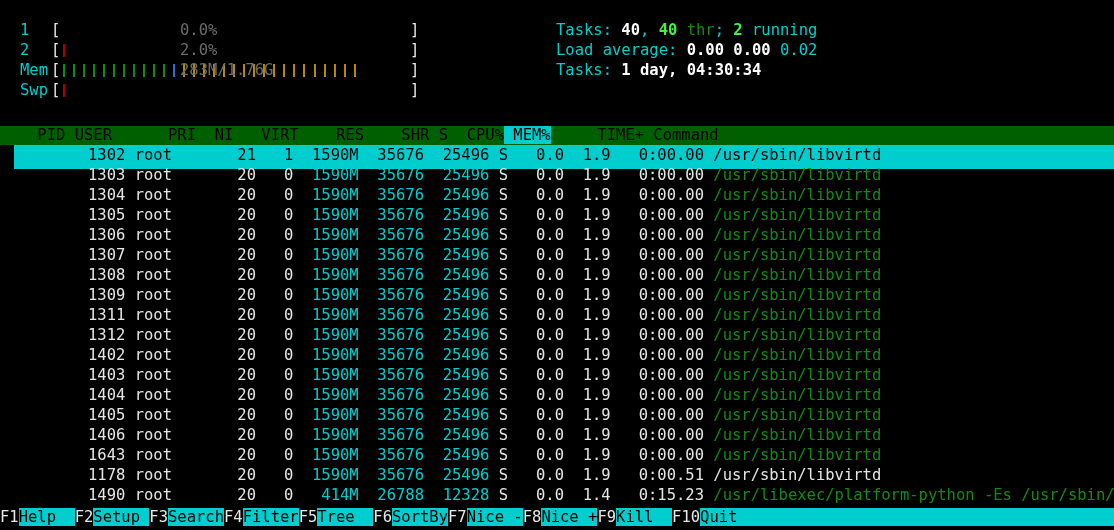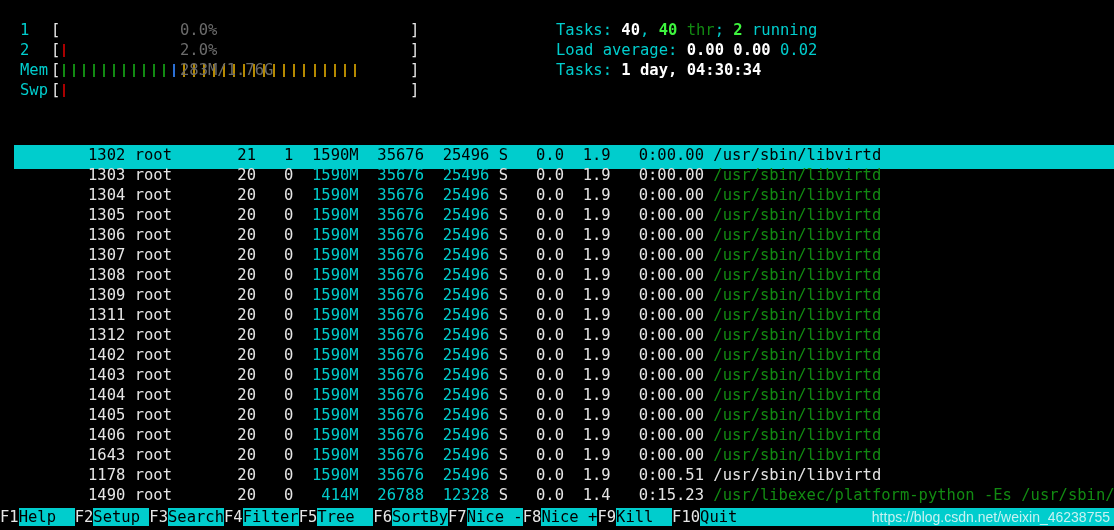--- a/index.html
+++ b/index.html
@@ -170,20 +170,21 @@
       <div class="meter-line"><span class="meter-label">Mem</span><span class="meter-bracket-l" style="left: 51px;">[</span><span class="bars" style="left: 63px;"><i class="bar" style="left: 0px; background: rgb(18, 138, 18);"></i><i class="bar" style="left: 10.02px; background: rgb(18, 138, 18);"></i><i class="bar" style="left: 20.04px; background: rgb(18, 138, 18);"></i><i class="bar" style="left: 30.06px; background: rgb(18, 138, 18);"></i><i class="bar" style="left: 40.08px; background: rgb(18, 138, 18);"></i><i class="bar" style="left: 50.1px; background: rgb(18, 138, 18);"></i><i class="bar" style="left: 60.12px; background: rgb(18, 138, 18);"></i><i class="bar" style="left: 70.14px; background: rgb(18, 138, 18);"></i><i class="bar" style="left: 80.16px; background: rgb(18, 138, 18);"></i><i class="bar" style="left: 90.18px; background: rgb(18, 138, 18);"></i><i class="bar" style="left: 100.2px; background: rgb(18, 138, 18);"></i><i class="bar" style="left: 110.22px; background: rgb(42, 111, 214);"></i><i class="bar" style="left: 120.24px; background: rgb(181, 137, 0);"></i><i class="bar" style="left: 130.26px; background: rgb(181, 137, 0);"></i><i class="bar" style="left: 140.28px; background: rgb(181, 137, 0);"></i><i class="bar" style="left: 150.3px; background: rgb(181, 137, 0);"></i><i class="bar" style="left: 160.32px; background: rgb(181, 137, 0);"></i><i class="bar" style="left: 170.34px; background: rgb(181, 137, 0);"></i><i class="bar" style="left: 180.36px; background: rgb(181, 137, 0);"></i><i class="bar" style="left: 190.38px; background: rgb(181, 137, 0);"></i><i class="bar" style="left: 200.4px; background: rgb(181, 137, 0);"></i><i class="bar" style="left: 210.42px; background: rgb(181, 137, 0);"></i><i class="bar" style="left: 220.44px; background: rgb(181, 137, 0);"></i><i class="bar" style="left: 230.46px; background: rgb(181, 137, 0);"></i><i class="bar" style="left: 240.48px; background: rgb(181, 137, 0);"></i><i class="bar" style="left: 250.5px; background: rgb(181, 137, 0);"></i><i class="bar" style="left: 260.52px; background: rgb(181, 137, 0);"></i><i class="bar" style="left: 270.54px; background: rgb(181, 137, 0);"></i><i class="bar" style="left: 280.56px; background: rgb(181, 137, 0);"></i><i class="bar" style="left: 290.58px; background: rgb(181, 137, 0);"></i></span><span class="meter-value" style="left: 180px; width: 230px;">283M/1.76G</span><span class="meter-bracket-r" style="left: 410px;">]</span></div>
       <div class="meter-line"><span class="meter-label">Swp</span><span class="meter-bracket-l" style="left: 51px;">[</span><span class="bars" style="left: 63px;"><i class="bar" style="left: 0px; background: rgb(170, 0, 0);"></i></span><span class="meter-bracket-r" style="left: 410px;">]</span></div>
     </div>
 
   <div class="info">
     <div class="info-line"><span class="c-cyan">Tasks: </span><span class="c-wbold">40</span><span class="c-cyan">, </span><span class="c-greenb">40</span><span class="c-dgreen"> thr</span><span class="c-cyan">; </span><span class="c-greenb">2</span><span class="c-cyan"> running</span></div>
     <div class="info-line"><span class="c-cyan">Load average: </span><span class="c-wbold">0.00</span><span class="c-cyan"> </span><span class="c-wbold">0.00</span><span class="c-cyan"> </span><span class="c-cyan">0.02</span></div>
     <div class="info-line"><span class="c-cyan">Tasks: </span><span class="c-wbold">1 day, 04:30:34</span></div>
   </div>
 
+  <div class="colhead" id="colhead"><span>    PID</span><span> USER     </span><span> PRI</span><span>  NI</span><span>   VIRT</span><span>    RES</span><span>    SHR</span><span> S</span><span>  CPU%</span><span class="hl"> MEM%</span><span>     TIME+</span><span> Command</span></div>
 
   <div id="proclist">
       <div class="proc sel" style="top: 145px;"><span class="c-white">   1302</span><span class="c-white"> root     </span><span class="c-white">  21</span><span class="c-white">   1</span><span class="c-cyan">  1590M</span><span class="c-cyan">  35676</span><span class="c-cyan">  25496</span><span class="c-white"> S</span><span class="c-white">   0.0</span><span class="c-white">  1.9</span><span class="c-white">   0:00.00</span><span class="c-white"> /usr/sbin/libvirtd</span></div>
       <div class="proc" style="top: 165px;"><span class="c-white">   1303</span><span class="c-white"> root     </span><span class="c-white">  20</span><span class="c-white">   0</span><span class="c-cyan">  1590M</span><span class="c-cyan">  35676</span><span class="c-cyan">  25496</span><span class="c-white"> S</span><span class="c-white">   0.0</span><span class="c-white">  1.9</span><span class="c-white">   0:00.00</span><span class="c-dgreen"> /usr/sbin/libvirtd</span></div>
       <div class="proc" style="top: 185px;"><span class="c-white">   1304</span><span class="c-white"> root     </span><span class="c-white">  20</span><span class="c-white">   0</span><span class="c-cyan">  1590M</span><span class="c-cyan">  35676</span><span class="c-cyan">  25496</span><span class="c-white"> S</span><span class="c-white">   0.0</span><span class="c-white">  1.9</span><span class="c-white">   0:00.00</span><span class="c-dgreen"> /usr/sbin/libvirtd</span></div>
       <div class="proc" style="top: 205px;"><span class="c-white">   1305</span><span class="c-white"> root     </span><span class="c-white">  20</span><span class="c-white">   0</span><span class="c-cyan">  1590M</span><span class="c-cyan">  35676</span><span class="c-cyan">  25496</span><span class="c-white"> S</span><span class="c-white">   0.0</span><span class="c-white">  1.9</span><span class="c-white">   0:00.00</span><span class="c-dgreen"> /usr/sbin/libvirtd</span></div>
       <div class="proc" style="top: 225px;"><span class="c-white">   1306</span><span class="c-white"> root     </span><span class="c-white">  20</span><span class="c-white">   0</span><span class="c-cyan">  1590M</span><span class="c-cyan">  35676</span><span class="c-cyan">  25496</span><span class="c-white"> S</span><span class="c-white">   0.0</span><span class="c-white">  1.9</span><span class="c-white">   0:00.00</span><span class="c-dgreen"> /usr/sbin/libvirtd</span></div>
       <div class="proc" style="top: 245px;"><span class="c-white">   1307</span><span class="c-white"> root     </span><span class="c-white">  20</span><span class="c-white">   0</span><span class="c-cyan">  1590M</span><span class="c-cyan">  35676</span><span class="c-cyan">  25496</span><span class="c-white"> S</span><span class="c-white">   0.0</span><span class="c-white">  1.9</span><span class="c-white">   0:00.00</span><span class="c-dgreen"> /usr/sbin/libvirtd</span></div>
       <div class="proc" style="top: 265px;"><span class="c-white">   1308</span><span class="c-white"> root     </span><span class="c-white">  20</span><span class="c-white">   0</span><span class="c-cyan">  1590M</span><span class="c-cyan">  35676</span><span class="c-cyan">  25496</span><span class="c-white"> S</span><span class="c-white">   0.0</span><span class="c-white">  1.9</span><span class="c-white">   0:00.00</span><span class="c-dgreen"> /usr/sbin/libvirtd</span></div>
       <div class="proc" style="top: 285px;"><span class="c-white">   1309</span><span class="c-white"> root     </span><span class="c-white">  20</span><span class="c-white">   0</span><span class="c-cyan">  1590M</span><span class="c-cyan">  35676</span><span class="c-cyan">  25496</span><span class="c-white"> S</span><span class="c-white">   0.0</span><span class="c-white">  1.9</span><span class="c-white">   0:00.00</span><span class="c-dgreen"> /usr/sbin/libvirtd</span></div>
@@ -193,15 +194,14 @@
       <div class="proc" style="top: 365px;"><span class="c-white">   1403</span><span class="c-white"> root     </span><span class="c-white">  20</span><span class="c-white">   0</span><span class="c-cyan">  1590M</span><span class="c-cyan">  35676</span><span class="c-cyan">  25496</span><span class="c-white"> S</span><span class="c-white">   0.0</span><span class="c-white">  1.9</span><span class="c-white">   0:00.00</span><span class="c-dgreen"> /usr/sbin/libvirtd</span></div>
       <div class="proc" style="top: 385px;"><span class="c-white">   1404</span><span class="c-white"> root     </span><span class="c-white">  20</span><span class="c-white">   0</span><span class="c-cyan">  1590M</span><span class="c-cyan">  35676</span><span class="c-cyan">  25496</span><span class="c-white"> S</span><span class="c-white">   0.0</span><span class="c-white">  1.9</span><span class="c-white">   0:00.00</span><span class="c-dgreen"> /usr/sbin/libvirtd</span></div>
       <div class="proc" style="top: 405px;"><span class="c-white">   1405</span><span class="c-white"> root     </span><span class="c-white">  20</span><span class="c-white">   0</span><span class="c-cyan">  1590M</span><span class="c-cyan">  35676</span><span class="c-cyan">  25496</span><span class="c-white"> S</span><span class="c-white">   0.0</span><span class="c-white">  1.9</span><span class="c-white">   0:00.00</span><span class="c-dgreen"> /usr/sbin/libvirtd</span></div>
       <div class="proc" style="top: 425px;"><span class="c-white">   1406</span><span class="c-white"> root     </span><span class="c-white">  20</span><span class="c-white">   0</span><span class="c-cyan">  1590M</span><span class="c-cyan">  35676</span><span class="c-cyan">  25496</span><span class="c-white"> S</span><span class="c-white">   0.0</span><span class="c-white">  1.9</span><span class="c-white">   0:00.00</span><span class="c-dgreen"> /usr/sbin/libvirtd</span></div>
       <div class="proc" style="top: 445px;"><span class="c-white">   1643</span><span class="c-white"> root     </span><span class="c-white">  20</span><span class="c-white">   0</span><span class="c-cyan">  1590M</span><span class="c-cyan">  35676</span><span class="c-cyan">  25496</span><span class="c-white"> S</span><span class="c-white">   0.0</span><span class="c-white">  1.9</span><span class="c-white">   0:00.00</span><span class="c-dgreen"> /usr/sbin/libvirtd</span></div>
       <div class="proc" style="top: 465px;"><span class="c-white">   1178</span><span class="c-white"> root     </span><span class="c-white">  20</span><span class="c-white">   0</span><span class="c-cyan">  1590M</span><span class="c-cyan">  35676</span><span class="c-cyan">  25496</span><span class="c-white"> S</span><span class="c-white">   0.0</span><span class="c-white">  1.9</span><span class="c-white">   0:00.51</span><span class="c-white"> /usr/sbin/libvirtd</span></div>
       <div class="proc" style="top: 485px;"><span class="c-white">   1490</span><span class="c-white"> root     </span><span class="c-white">  20</span><span class="c-white">   0</span><span class="c-cyan">   414M</span><span class="c-cyan">  26788</span><span class="c-cyan">  12328</span><span class="c-white"> S</span><span class="c-white">   0.0</span><span class="c-white">  1.4</span><span class="c-white">   0:15.23</span><span class="c-dgreen"> /usr/libexec/platform-python -Es /usr/sbin/tun</span></div>
     </div>
 
   <div class="fnbar" id="fnbar"><span class="fk">F1</span><span class="flab">Help  </span><span class="fk">F2</span><span class="flab">Setup </span><span class="fk">F3</span><span class="flab">Search</span><span class="fk">F4</span><span class="flab">Filter</span><span class="fk">F5</span><span class="flab">Tree  </span><span class="fk">F6</span><span class="flab">SortBy</span><span class="fk">F7</span><span class="flab">Nice -</span><span class="fk">F8</span><span class="flab">Nice +</span><span class="fk">F9</span><span class="flab">Kill  </span><span class="fk">F10</span><span class="flab">Quit  </span><span class="fpad">                                          </span></div>
-  <div class="watermark">https://blog.csdn.net/weixin_46238755</div>
 
 </div>
 
 </body></html>

